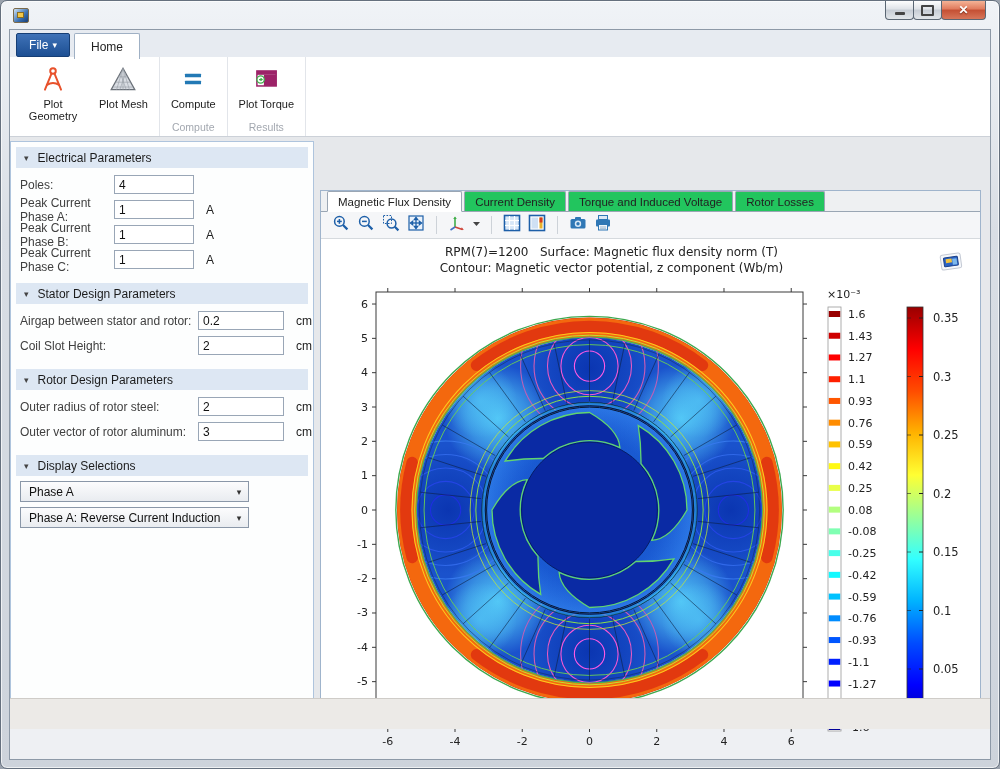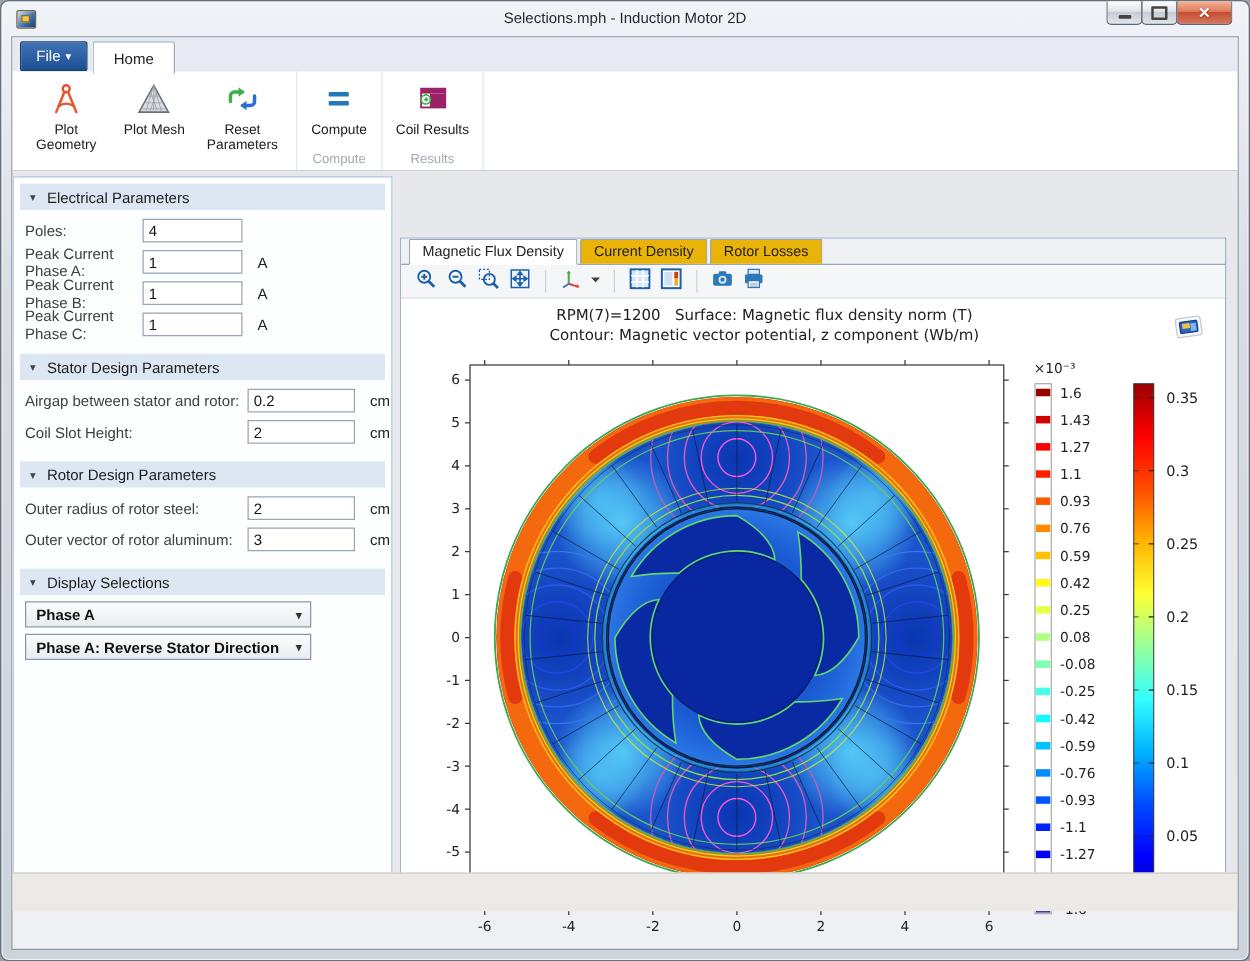--- a/index.html
+++ b/index.html
@@ -51,43 +51,42 @@
   .field-row{display:flex;align-items:center;height:25px;padding-left:9px;}
   .field-label{font-size:12px;color:#404040;}
   .labels-short .field-label{width:94px;}
   .labels-long .field-label{width:178px;}
   .field-input{height:17px;border:1px solid #99a6b6;font-size:12px;font-family:"Liberation Sans",sans-serif;
                padding:0 0 0 4px;color:#111;background:#fff;}
   .labels-short .field-input{width:74px;}
   .labels-long .field-input{width:80px;}
   .field-unit{font-size:12px;color:#222;margin-left:12px;}
   .dropdown{margin:5px 0 0 9px;width:229px;height:21px;border:1px solid #8a97a8;box-sizing:border-box;
-            background:linear-gradient(#fcfcfd,#e9ecf0);display:flex;align-items:center;font-size:12px;color:#111;font-weight:bold;}
+            background:linear-gradient(#fcfcfd,#e9ecf0);display:flex;align-items:center;font-size:12px;color:#111;}
   .dropdown .dd-label{flex:1;padding-left:8px;white-space:nowrap;overflow:hidden;}
   .dropdown .dd-arrow{width:18px;text-align:center;font-size:9px;color:#333;}
   
   .graphics{position:absolute;left:310px;top:11px;right:9px;bottom:15px;background:#fff;border:1px solid #9fb4cc;box-sizing:border-box;margin-top:42px;}
   .gtab-row{position:absolute;left:0;right:0;top:0;height:21px;background:#eef0f2;border-bottom:1px solid #9aa6b4;display:flex;align-items:flex-end;padding-left:6px;box-sizing:border-box;}
-  .gtab{height:20px;padding:0 10px;display:flex;align-items:center;font-size:11.5px;color:#222;background:#eab308;
+  .gtab{height:20px;padding:0 10px;display:flex;align-items:center;font-size:11.5px;color:#222;background:#22c55e;
         border:1px solid #9aa6b4;border-bottom:none;margin-right:2px;border-radius:2px 2px 0 0;box-sizing:border-box;}
   .gtab.active{background:#fff;height:21px;margin-bottom:-1px;border-bottom:1px solid #fff;}
   .gtoolbar{position:absolute;left:0;right:0;top:21px;height:27px;background:#f5f6f8;border-bottom:1px solid #d6dade;
             display:flex;align-items:center;padding-left:10px;box-sizing:border-box;gap:5px;}
   .tb-icon{width:20px;height:20px;display:flex;align-items:center;justify-content:center;}
   .tb-sep{width:1px;height:18px;background:#cdd2d8;margin:0 5px;}
   .plot-region{position:absolute;left:0;right:0;top:48px;bottom:0;background:#fff;}
   .comsol-logo{position:absolute;right:16px;top:10px;width:26px;height:26px;}
 </style>
 </head>
 <body>
 
 <div class="window">
   <div class="titlebar">
     <div class="app-icon"></div>
-    <div class="win-title">Selections.mph - Induction Motor 2D</div>
     <div class="cap-group">
       <div class="cap-btn">
           <div class="glyph-min"></div>
         </div>
       <div class="cap-btn">
           <div class="glyph-max"></div>
         </div>
       <div class="cap-btn close">
           <span class="glyph-close">✕</span>
         </div>
@@ -127,33 +126,20 @@
                     <path d="M14,4 L25,24 H3 Z" fill="#d9dde3" stroke="#6a7078" stroke-width="1.2"></path>
                     <g stroke="#9aa0a8" stroke-width="0.6">
                       <path d="M9.5,12 h9 M7,17 h14 M4.8,21.5 h18.4"></path>
                       <path d="M14,4 L8,24 M14,4 L14,24 M14,4 L20,24"></path>
                       <path d="M11.5,8.5 L17,24 M16.5,8.5 L11,24"></path>
                     </g>
                   </svg>
                 </div>
                 <div class="lbl">Plot Mesh</div>
               </div>
-              <div class="ribbon-btn">
-                <div class="icon">
-                  <svg width="30" height="30" viewBox="0 0 28 28">
-                    <g fill="none" stroke-linecap="round">
-                      <path d="M5,16 v-4 a3,3 0 0 1 3,-3 h6" stroke="#3fae49" stroke-width="2.6"></path>
-                      <path d="M11,5.5 L15.5,9 L11,12.5" fill="#3fae49" stroke="none"></path>
-                      <path d="M23,12 v4 a3,3 0 0 1 -3,3 h-6" stroke="#2a6fd0" stroke-width="2.6"></path>
-                      <path d="M17,15.5 L12.5,19 L17,22.5" fill="#2a6fd0" stroke="none"></path>
-                    </g>
-                  </svg>
-                </div>
-                <div class="lbl">Reset Parameters</div>
-              </div>
             </div>
           </div>
           <div class="ribbon-group">
             <div class="btn-row">
               <div class="ribbon-btn">
                 <div class="icon">
                   <svg width="30" height="30" viewBox="0 0 28 28">
                     <rect x="6.5" y="9" width="15" height="3.4" rx="0.5" fill="#2279b5"></rect>
                     <rect x="6.5" y="15.6" width="15" height="3.4" rx="0.5" fill="#2279b5"></rect>
                   </svg>
@@ -168,21 +154,21 @@
               <div class="ribbon-btn">
                 <div class="icon">
                   <svg width="30" height="30" viewBox="0 0 28 28">
                     <rect x="5.5" y="6.5" width="18" height="14" fill="#fff" stroke="#9c2268" stroke-width="1.4"></rect>
                     <rect x="5.5" y="6.5" width="18" height="3.6" fill="#9c2268"></rect>
                     <rect x="12" y="10.1" width="11.5" height="10.4" fill="#9c2268"></rect>
                     <circle cx="9" cy="14.5" r="3.4" fill="#fff" stroke="#3fae49" stroke-width="1.2"></circle>
                     <path d="M7.5,14.5 h2.4 M8.9,13.2 l1.5,1.3 -1.5,1.3" fill="none" stroke="#3fae49" stroke-width="1.1"></path>
                   </svg>
                 </div>
-                <div class="lbl">Coil Results</div>
+                <div class="lbl">Plot Torque</div>
               </div>
             </div>
             <div class="group-label">Results</div>
           </div>
         </div>
     </div>
 
     <div class="main">
       <div class="settings" id="settings-panel">
           <div class="sec-header">
@@ -244,28 +230,29 @@
           </div>
           <div class="sec-header" style="margin-top: 11px;">
             <span class="tri">▾</span>
             <span>Display Selections</span>
           </div>
           <div class="dropdown">
             <span class="dd-label">Phase A</span>
             <span class="dd-arrow">▾</span>
           </div>
           <div class="dropdown">
-            <span class="dd-label">Phase A: Reverse Stator Direction</span>
+            <span class="dd-label">Phase A: Reverse Current Induction</span>
             <span class="dd-arrow">▾</span>
           </div>
         </div>
       <div class="graphics">
         <div class="gtab-row" id="gtab-row">
             <div class="gtab active">Magnetic Flux Density</div>
             <div class="gtab">Current Density</div>
+            <div class="gtab">Torque and Induced Voltage</div>
             <div class="gtab">Rotor Losses</div>
           </div>
         <div class="gtoolbar" id="gtoolbar">
             <div class="tb-icon">
               <span><svg width="18" height="18" viewBox="0 0 18 18">
                   <g fill="none" stroke="#1d5fa8" stroke-width="1.5">
                     <circle cx="7.4" cy="7.4" r="4.8"></circle>
                     <line x1="11" y1="11" x2="15.4" y2="15.4" stroke-width="2.2"></line>
                     <line x1="5" y1="7.4" x2="9.8" y2="7.4"></line>
                     <line x1="7.4" y1="5" x2="7.4" y2="9.8"></line>

